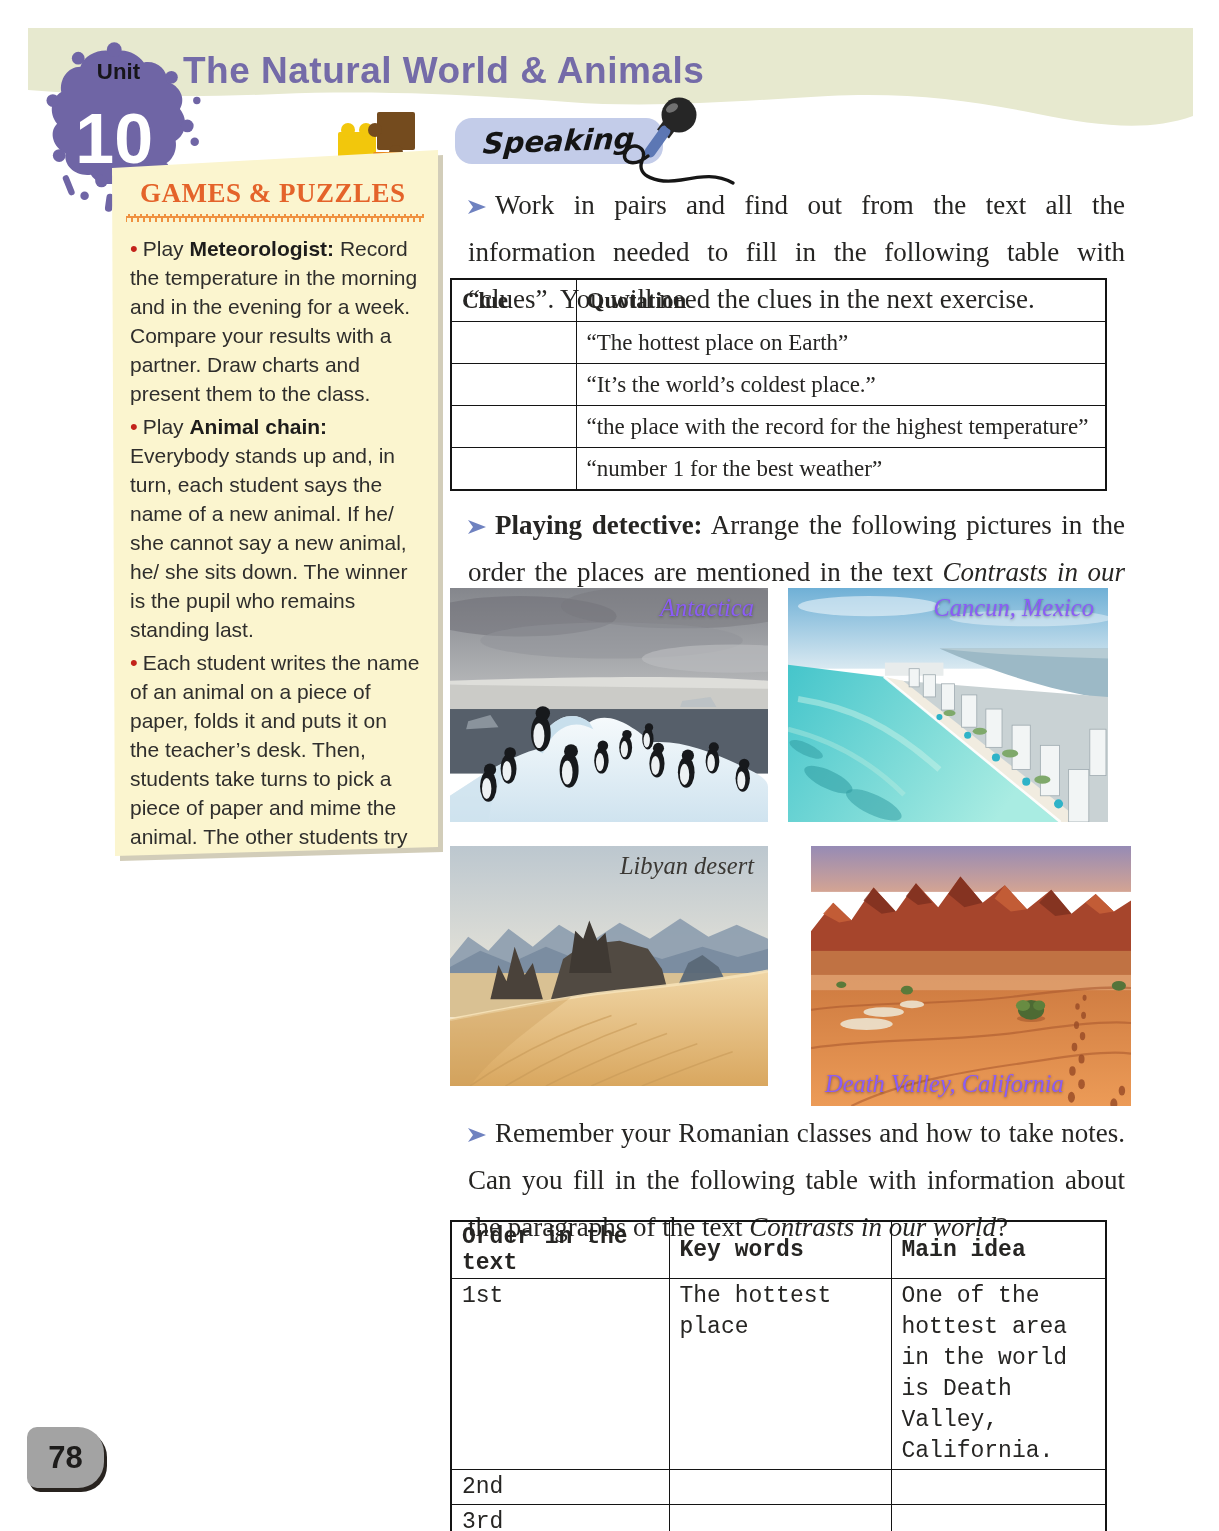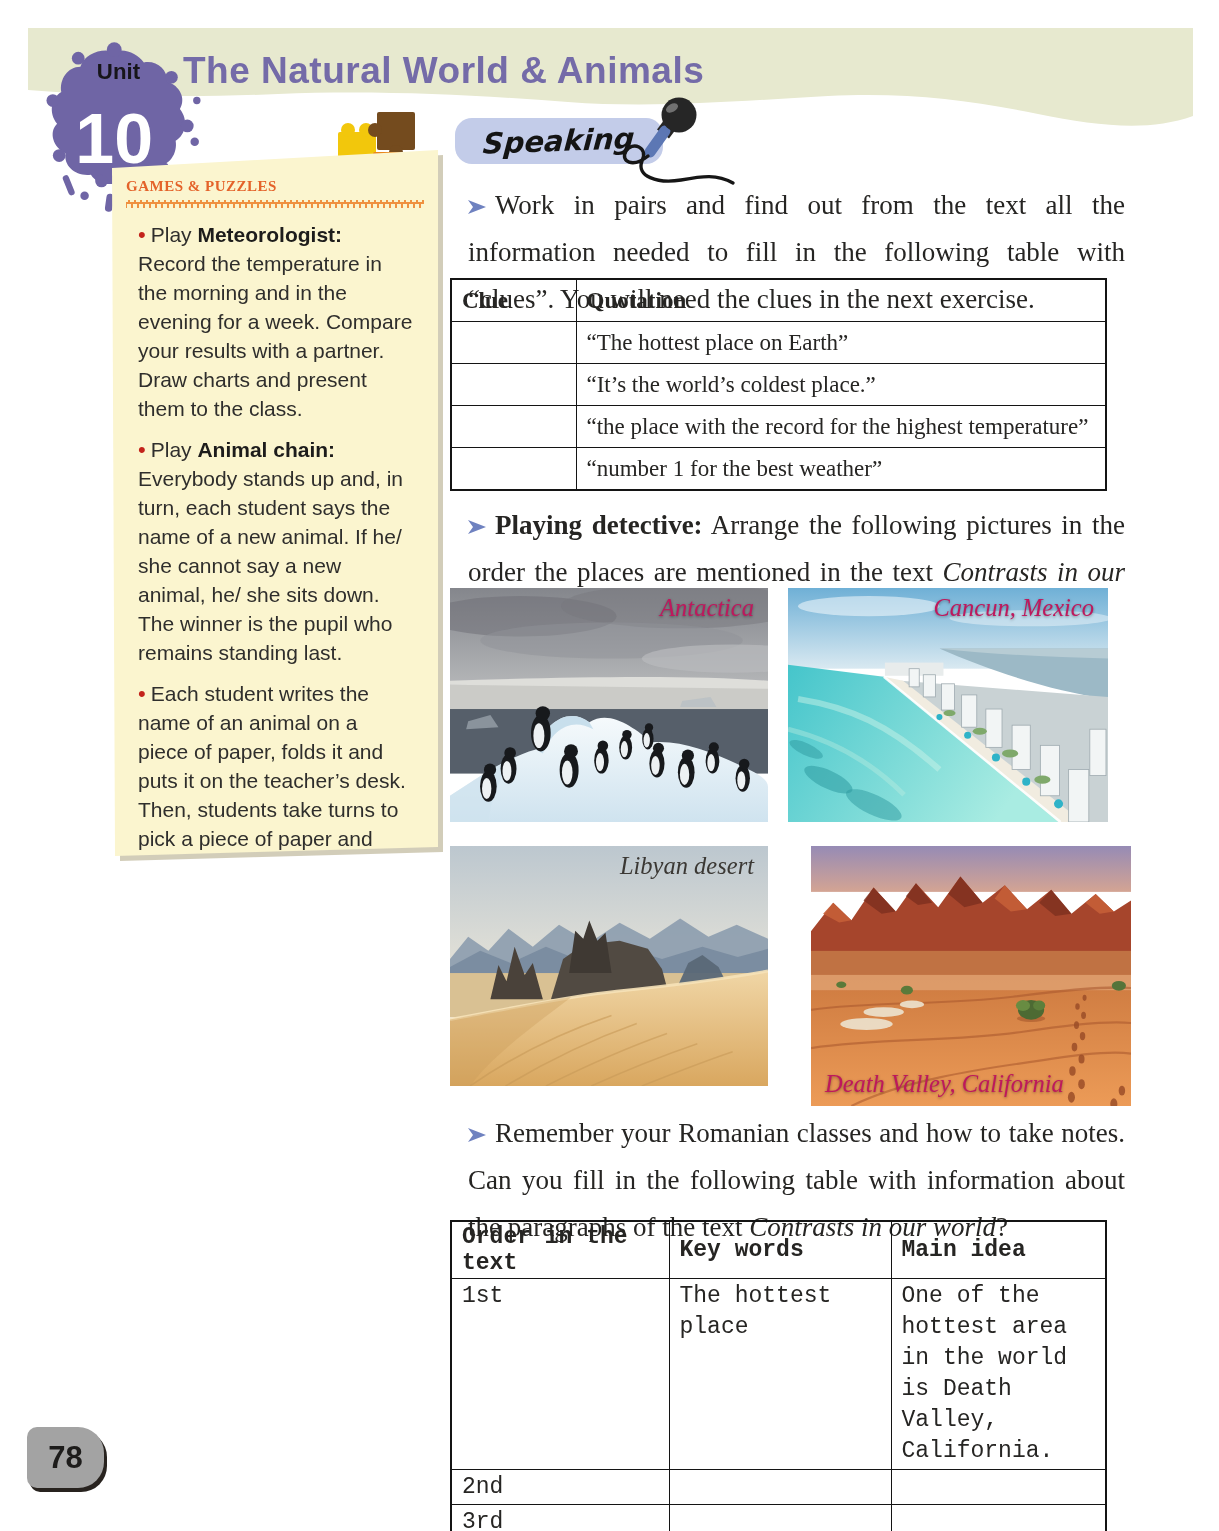--- a/index.html
+++ b/index.html
@@ -19,30 +19,30 @@
   .speaking-label{font-family:"DejaVu Sans",sans-serif;font-style:italic;font-weight:bold;
                   font-size:29px;color:#141414;transform:rotate(-2deg) skewX(-6deg);}
   .mic{left:605px;top:88px;width:140px;height:112px;}
 
   
   .panel-wrap{left:112px;top:148px;width:326px;height:708px;
               filter:drop-shadow(5px 5px 0 rgba(165,155,115,.5));}
   .panel{width:100%;height:100%;background:#fbf5cf;
          clip-path:polygon(0 20px,100% 2px,100% calc(100% - 9px),3px 100%);}
   .panel-inner{padding:30px 13px 0 14px;}
-  .games-heading{font-family:"Liberation Serif",serif;font-weight:bold;font-size:15px;
-                 letter-spacing:.5px;color:#e4632a;}
+  .games-heading{font-family:"Liberation Serif",serif;font-weight:bold;font-size:27px;
+                 letter-spacing:.5px;color:#e4632a;margin-left:14px;}
   .squiggle{height:8px;margin-top:5px;width:298px;
     background-image:
       radial-gradient(circle at 3px 6px, transparent 2.4px, #ef9140 2.4px, #ef9140 3.6px, transparent 3.7px),
       radial-gradient(circle at 3px 0px, transparent 2.4px, #ef9140 2.4px, #ef9140 3.6px, transparent 3.7px);
     background-size:6px 8px;background-position:0 0,3px 0;background-repeat:repeat-x;}
   .games-text{margin-top:12px;font-family:"Liberation Sans",sans-serif;font-size:21px;
               line-height:29px;color:#2f2e2c;}
-  .games-text p{margin:12px;}
+  .games-text p{margin:4px;}
   .bullet{color:#c3231b;margin-right:5px;font-size:22px;}
   .bold-sans{font-weight:bold;color:#1d1c1b;}
 
   
   .para{left:468px;width:657px;text-align:justify;font-size:27px;line-height:47px;}
   .arrow-ic{display:inline-block;vertical-align:-1px;margin-right:9px;}
   .bold-serif{font-weight:bold;}
   .ital{font-style:italic;}
 
   table.tbl{border-collapse:collapse;width:657px;font-size:23px;color:#262523;
@@ -50,21 +50,21 @@
   table.tbl th,table.tbl td{border:1.6px solid #141414;padding:2px 10px;text-align:left;
             overflow:hidden;white-space:nowrap;}
   table.tbl th{font-weight:bold;height:37px;}
   table.tbl td{height:37px;}
   table.tbl2 td,table.tbl2 th{height:30px;white-space:normal;vertical-align:middle;font-family:Liberation Mono, monospace;}
   table.tbl2 td.tall{height:124px;vertical-align:top;line-height:31px;}
 
   .photo{overflow:hidden;}
   .photo svg{display:block;width:100%;height:100%;}
   .caption{position:absolute;font-style:italic;font-size:24.5px;font-family:"Liberation Serif",serif;
-           color:#be185d;text-shadow:0 1px 3px rgba(0,0,0,.4);}
+           color:#8b5cf6;text-shadow:0 1px 3px rgba(0,0,0,.4);}
   .cap-tr{top:6px;right:14px;}
   .cap-bl{bottom:8px;left:14px;}
   .cap-dark{color:#3b3834;text-shadow:none;}
 
   .page-badge{left:27px;top:1427px;width:77px;height:61px;background:#a3a3a3;
               border-radius:10px 26px 26px 10px;box-shadow:3px 4px 0 #28231f;
               display:flex;align-items:center;justify-content:center;}
   .page-num{font-family:"Liberation Sans",sans-serif;font-weight:bold;font-size:31px;color:#1d1c1b;}
 </style>
 </head>

